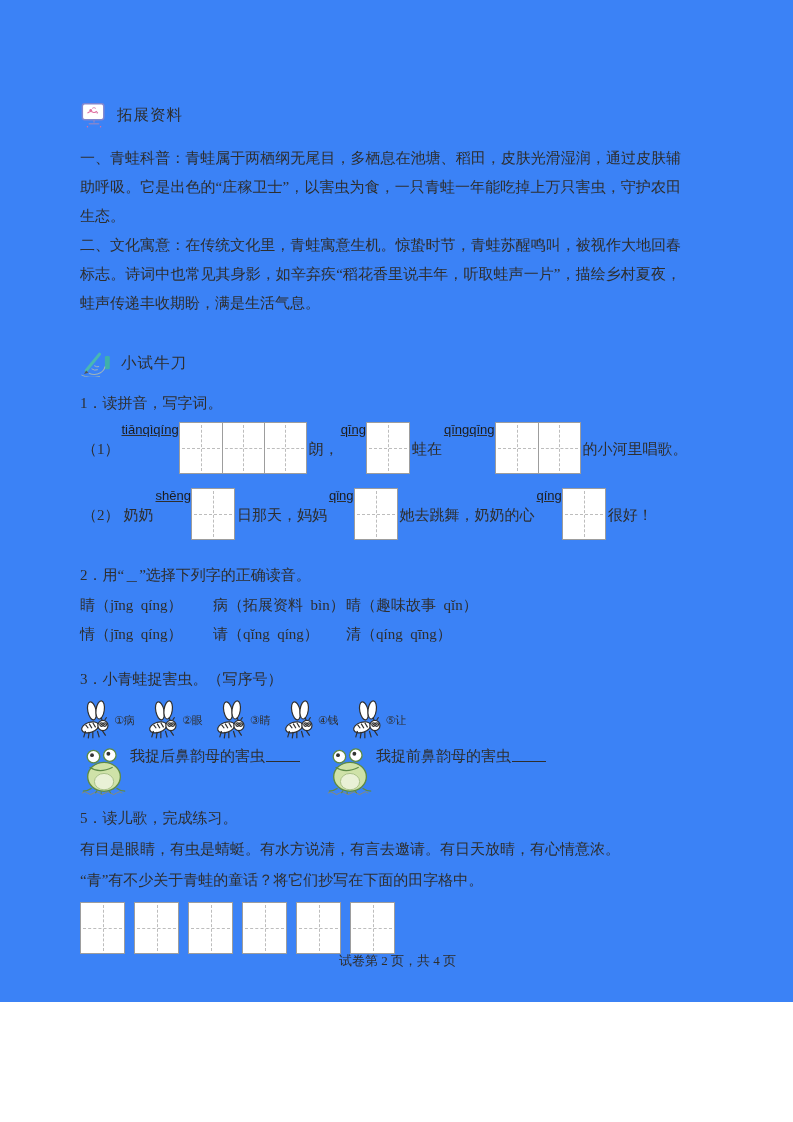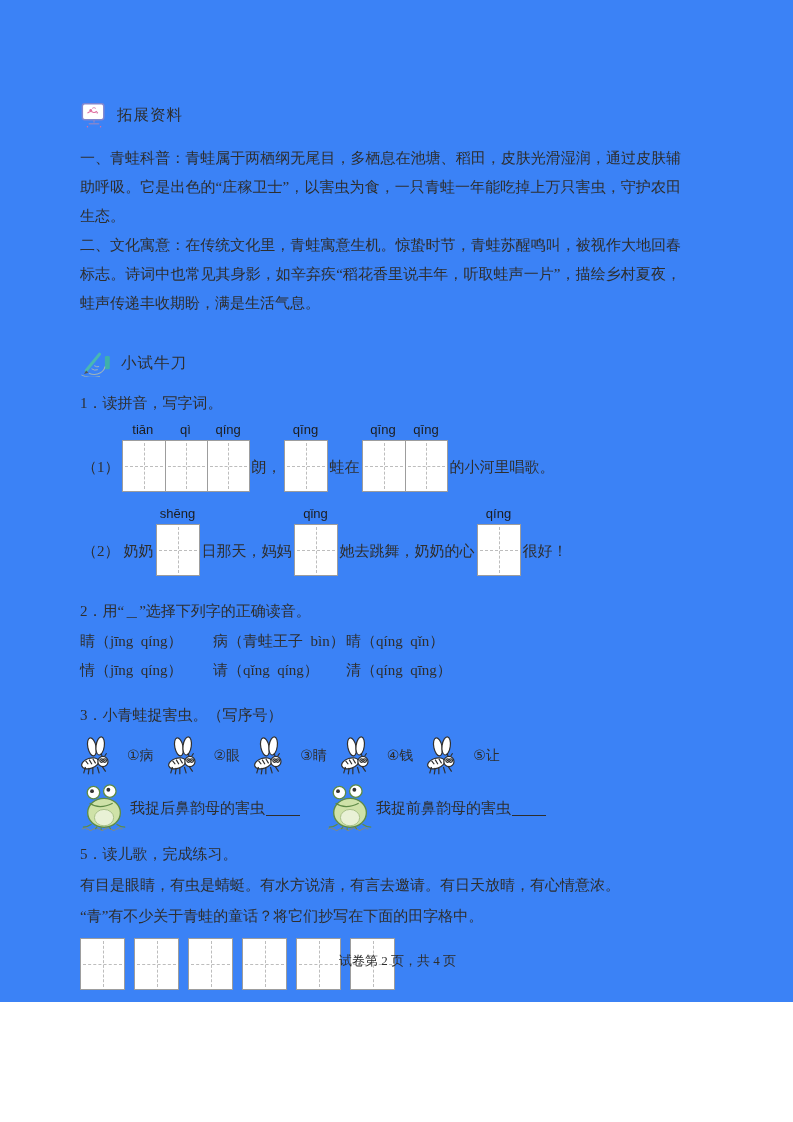--- a/index.html
+++ b/index.html
@@ -16,40 +16,40 @@
   .sec-header .sec-label { font-size:15.5px; letter-spacing:1px; }
   .icon-wrap { display:inline-flex; align-items:center; justify-content:center; }
 
   .para { line-height:29px; text-align:justify; }
   .q-title { line-height:22px; margin-top:24px; }
 
   
   .fill-row { display:flex; align-items:flex-end; margin-top:8px; }
   .fill-row2 { margin-top:14px; }
   .fill-text { height:50px; display:flex; align-items:center; padding:0 2px; white-space:nowrap; }
-  .grid-group { display:flex; flex-direction:column; }
+  .grid-group { display:flex; flex-direction:row;text-decoration:underline; }
   .pinyin-row { display:flex; height:18px; font-family:"Liberation Sans","DejaVu Sans",sans-serif; font-size:13px; color:#1c1c1c; }
   .pinyin-row span { flex:1; text-align:center; }
   .tzg { display:flex; border:1.5px solid #9d9d9d; background:#fff; }
   .tzg-cell { width:42px; height:50px; position:relative; border-left:1px solid #9d9d9d; }
   .tzg-cell:first-child { border-left:none; }
   .tzg-cell::before { content:""; position:absolute; left:50%; top:2px; bottom:2px; border-left:1px dashed #bdbdbd; }
   .tzg-cell::after  { content:""; position:absolute; top:50%; left:2px; right:2px; border-top:1px dashed #bdbdbd; }
 
   
   .q2-row { display:flex; margin-top:9px; line-height:20px; }
   .q2-row .q2-item { white-space:pre; width:133px; }
   .q2-row .q2-item:last-child { width:auto; }
 
   
   .fly-row { display:flex; align-items:center; gap:13px; margin-top:9px; }
   .fly-item { display:flex; align-items:center; }
-  .fly-label { font-family:"DejaVu Sans","Liberation Serif",serif; font-size:14px; margin-left:14px; }
+  .fly-label { font-family:"DejaVu Sans","Liberation Serif",serif; font-size:11px; margin-left:1px; }
   .frog-row { display:flex; align-items:center; margin-top:6px; }
-  .frog-item { display:flex; align-items:center; }
+  .frog-item { display:flex; }
   .frog-item + .frog-item { margin-left:26px; }
   .frog-label { white-space:nowrap; }
   .answer-blank { display:inline-block; width:34px; height:15px; border-bottom:1.2px solid #2e2e2e; margin-left:1px; }
 
   
   .tzg-strip { display:flex; gap:9px; margin-top:10px; }
   .tzg-strip .tzg { border-width:1.5px; }
   .tzg-strip .tzg-cell { width:43px; height:50px; }
 
   .page-footer {
@@ -166,22 +166,22 @@
       <div class="tzg">
         <div class="tzg-cell"></div>
       </div>
     </div>
     <span class="fill-text">很好！</span>
   </div>
 
   <p class="q-title">2．用“＿”选择下列字的正确读音。</p>
   <div class="q2-row">
     <span class="q2-item">睛（jīng  qíng）</span>
-    <span class="q2-item">病（青蛙王子  bìn）</span>
-    <span class="q2-item">晴（qíng  qǐn）</span>
+    <span class="q2-item">病（拓展资料  bìn）</span>
+    <span class="q2-item">晴（趣味故事  qǐn）</span>
   </div>
   <div class="q2-row">
     <span class="q2-item">情（jīng  qíng）</span>
     <span class="q2-item">请（qǐng  qíng）</span>
     <span class="q2-item">清（qíng  qīng）</span>
   </div>
 
   <p class="q-title">3．小青蛙捉害虫。（写序号）</p>
   <div class="fly-row">
     <div class="fly-item">

